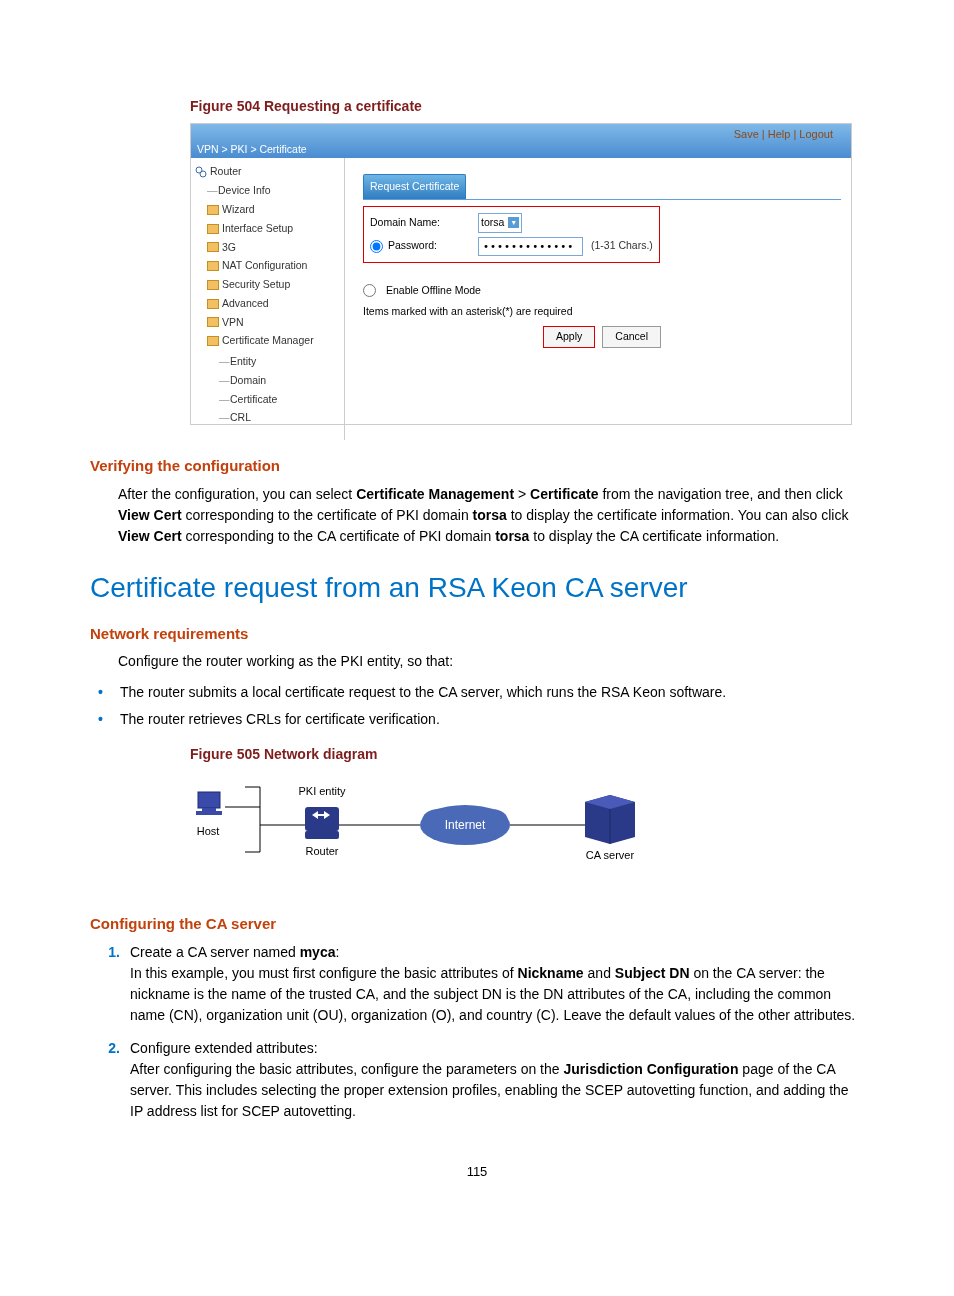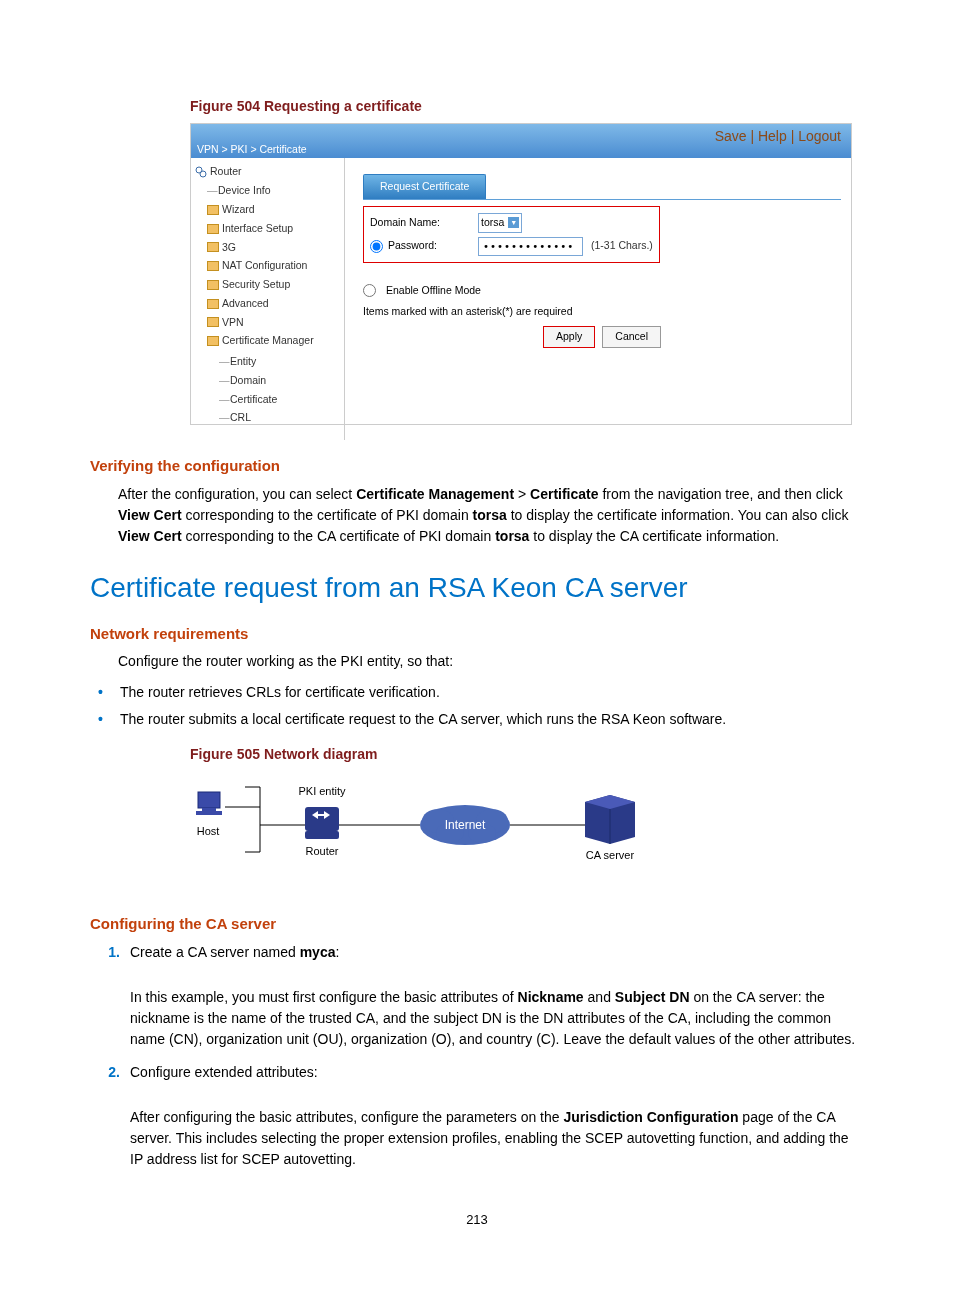--- a/index.html
+++ b/index.html
@@ -39,24 +39,24 @@
     background: linear-gradient(#7fb9e8, #4a8cd1);
     color: #fff;
     height: 34px;
     display: flex;
     align-items: flex-end;
     padding: 0 6px;
     font-size: 10.5px;
   }
   .bc-links {
     position: absolute;
-    right: 10px;
+    right: 18px;
     top: 2px;
     color: #8a4a1a;
-    font-size: 14px;
+    font-size: 11px;
     margin-left: 16px;
   }
   .ss-body {
     display: flex;
     height: calc(100% - 18px);
   }
   .tree {
     width: 145px;
     border-right: 1px solid #ccc;
     padding: 6px 4px 4px 4px;
@@ -94,21 +94,21 @@
   }
   .form-area {
     flex: 1;
     padding: 16px 10px 10px 18px;
   }
   .tab {
     display: inline-block;
     background: linear-gradient(#6fb5e6, #2f7dc1);
     color: #fff;
     font-size: 10.5px;
-    padding: 4px 16px;
+    padding: 4px 6px;
     border: 1px solid #2f7dc1;
     border-bottom: none;
     border-radius: 2px 2px 0 0;
   }
   .tab-line {
     border-bottom: 1px solid #5fa0d8;
     margin-bottom: 6px;
   }
   .red-box {
     border: 1px solid #d00;
@@ -207,21 +207,21 @@
   ol.numbers > li::before {
     content: counter(item) ".";
     position: absolute;
     left: 0;
     top: 0;
     color: #0073c7;
     font-weight: bold;
     width: 30px;
     text-align: right;
   }
-  .ol-para { margin-top: 24px; }
+  .ol-para { margin-top: 0; }
   .network-diagram {
     width: 500px;
     height: 100px;
     margin: 6px 0 20px 0;
   }
   .page-num {
     text-align: center;
     font-size: 13px;
     margin-top: 40px;
   }
@@ -342,22 +342,22 @@
   <h3 class="h3-left">Verifying the configuration</h3>
   <p class="body-text">
     <span>After the configuration, you can select </span><b>Certificate Management</b><span> &gt; </span><b>Certificate</b><span> from the navigation tree, and then click </span><b>View Cert</b><span> corresponding to the certificate of PKI domain </span><b>torsa</b><span> to display the certificate information. You can also click </span><b>View Cert</b><span> corresponding to the CA certificate of PKI domain </span><b>torsa</b><span> to display the CA certificate information.</span>
   </p>
 
   <h2 class="h2-light">Certificate request from an RSA Keon CA server</h2>
 
   <h3 class="h3-left">Network requirements</h3>
   <p class="body-text">Configure the router working as the PKI entity, so that:</p>
   <ul class="bullets body-text">
+    <li>The router submits a local certificate request to the CA server, which runs the RSA Keon software.</li>
     <li>The router retrieves CRLs for certificate verification.</li>
-    <li>The router submits a local certificate request to the CA server, which runs the RSA Keon software.</li>
   </ul>
 
   <div class="content">
     <p class="figure-caption">Figure 505 Network diagram</p>
     <svg class="network-diagram" viewBox="0 0 500 100">
 
       <g>
         <rect x="8" y="15" width="22" height="16" fill="#3a4aa8" stroke="#1a2a78"></rect>
         <rect x="12" y="31" width="14" height="3" fill="#3a4aa8"></rect>
         <rect x="6" y="34" width="26" height="4" fill="#3a4aa8"></rect>
@@ -409,14 +409,14 @@
       </p>
     </li>
     <li>
       <span>Configure extended attributes:</span>
       <p class="ol-para">
         <span>After configuring the basic attributes, configure the parameters on the </span><b>Jurisdiction Configuration</b><span> page of the CA server. This includes selecting the proper extension profiles, enabling the SCEP autovetting function, and adding the IP address list for SCEP autovetting.</span>
       </p>
     </li>
   </ol>
 
-  <div class="page-num">213</div>
+  <div class="page-num">115</div>
 </div>
 
 </body></html>

